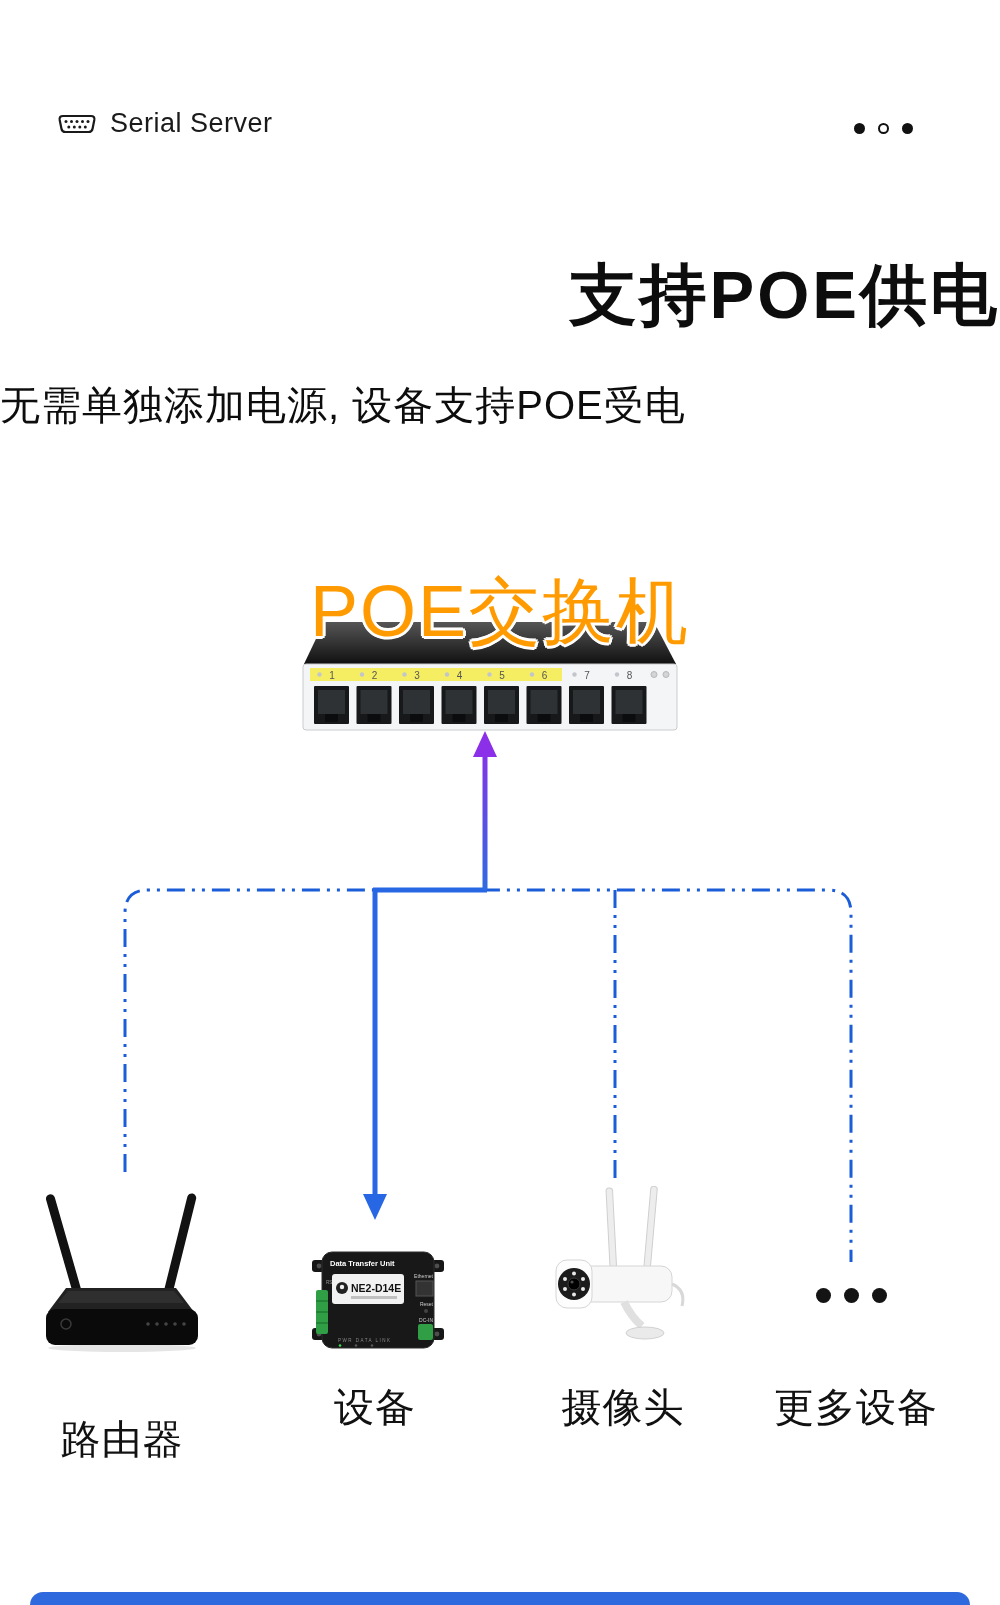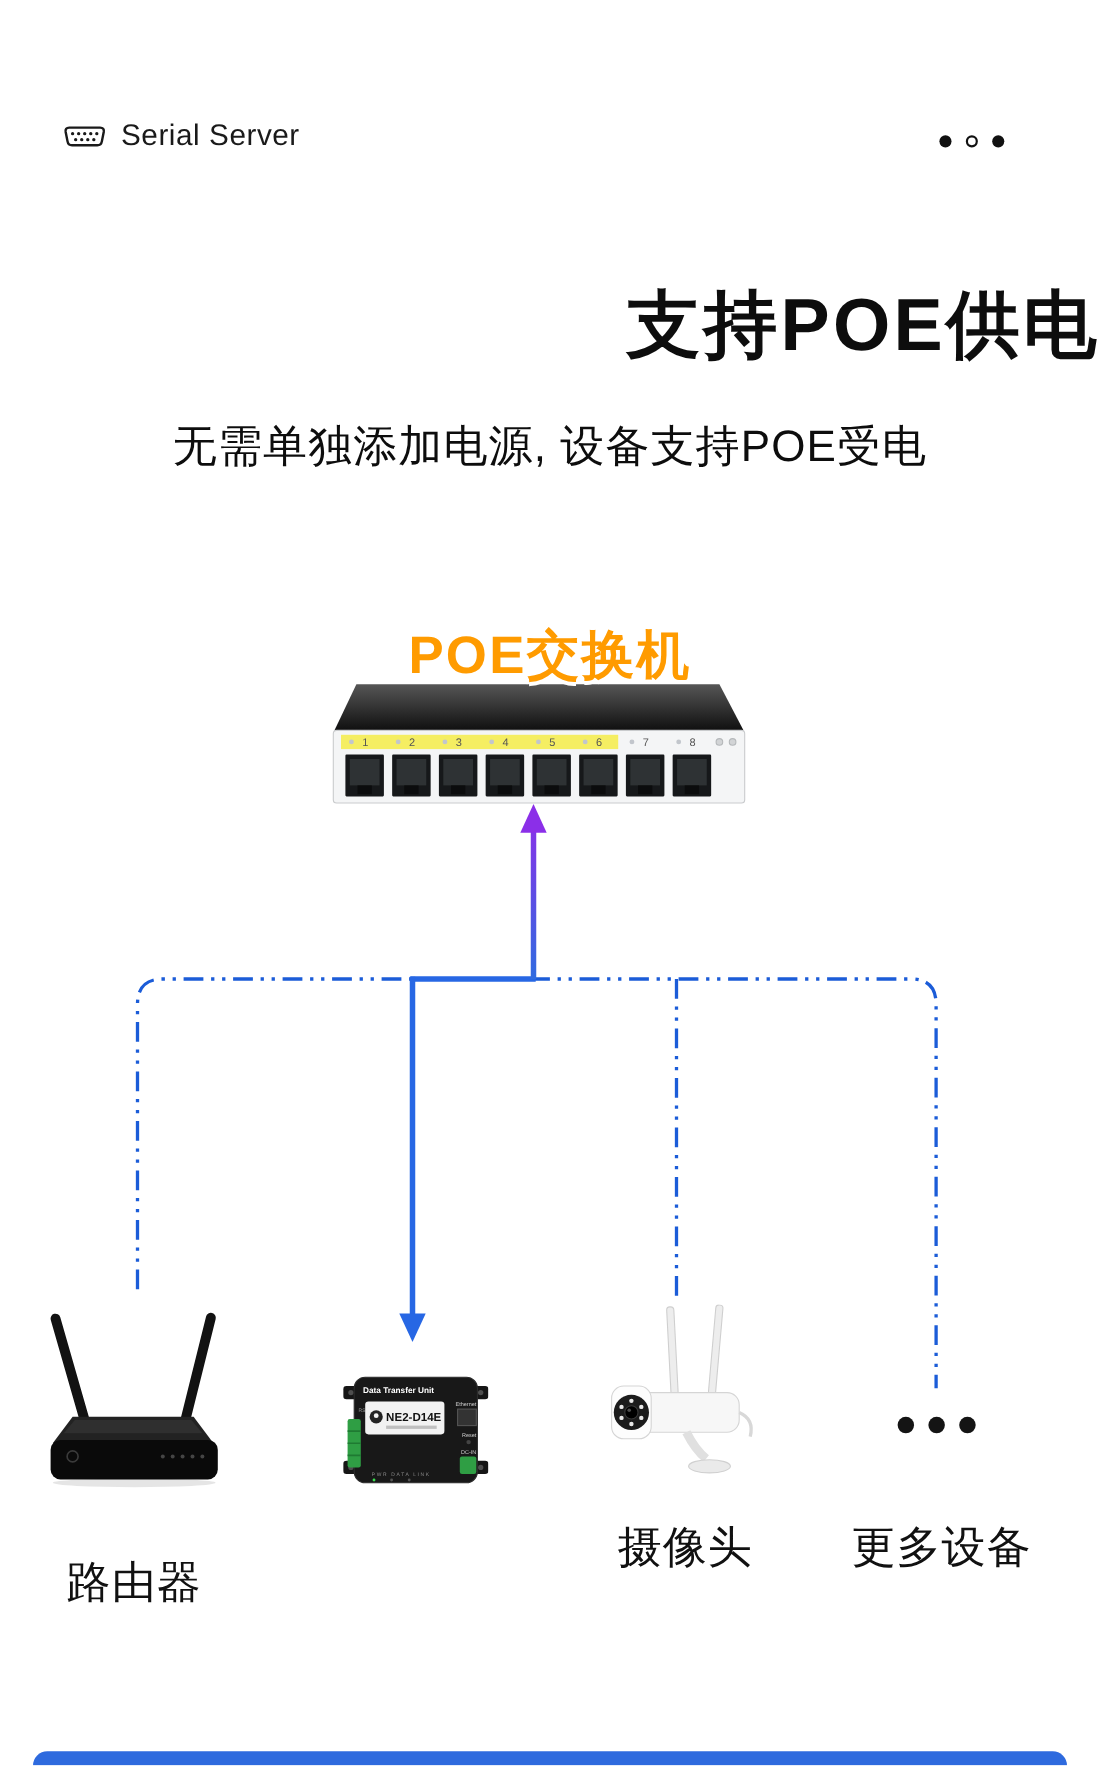--- a/index.html
+++ b/index.html
@@ -11,25 +11,25 @@
   .brand { left:56px; top:108px; display:flex; align-items:center; gap:12px; }
   .brand-name { font-size:27px; color:#1a1a1a; letter-spacing:0.5px; }
 
   .win-dots { left:854px; top:123px; display:flex; align-items:center; gap:13px; }
   .win-dot { width:11px; height:11px; border-radius:50%; display:inline-block; }
   .win-dot.filled { background:#111; }
   .win-dot.open { background:#fff; border:2px solid #111; }
 
   .page-title { left:0; right:0; top:250px; text-align:right;
     font-size:67px; font-weight:700; color:#0d0d0d; letter-spacing:3px; }
-  .page-subtitle { left:0; right:0; top:378px; text-align:center;
+  .page-subtitle { left:0; right:0; top:378px; text-align:left;
     font-size:40px; font-weight:500; color:#0d0d0d; letter-spacing:1px; }
 
   .switch-label { left:0; right:0; top:564px; text-align:center;
-    font-size:48px; font-weight:700; letter-spacing:2px; color:#ff9b00;
+    font-size:72px; font-weight:400; letter-spacing:2px; color:#ff9b00;
     text-shadow:-2px -2px 0 #fff, 2px -2px 0 #fff, -2px 2px 0 #fff, 2px 2px 0 #fff,
                  0 -3px 0 #fff, 0 3px 0 #fff, -3px 0 0 #fff, 3px 0 0 #fff;
     z-index:3; }
 
   .device-label { top:1384px; text-align:center; font-size:40px; font-weight:500;
     color:#111; line-height:46px; letter-spacing:1px; }
 
   .more-dots { left:816px; top:1288px; display:flex; gap:13px; align-items:center; }
   .more-dot { width:15px; height:15px; border-radius:50%; background:#141414; }
 
@@ -252,18 +252,19 @@
     <ellipse cx="97" cy="147" rx="19" ry="6" fill="#eaeaea" stroke="#d0d0d0"></ellipse>
   </svg>
 
   <div class="abs more-dots">
     <span class="more-dot"></span>
     <span class="more-dot"></span>
     <span class="more-dot"></span>
   </div>
 
   <div class="abs device-label" style="left:32px;  width:180px;margin-top:32px;">路由器</div>
+  <div class="abs device-label" style="left:295px; width:160px;">设备</div>
   <div class="abs device-label" style="left:542px; width:162px;">摄像头</div>
   <div class="abs device-label" style="left:760px; width:192px;">更多设备</div>
 
   <div class="abs footer-bar"></div>
 
 </div>
 
 </body></html>

